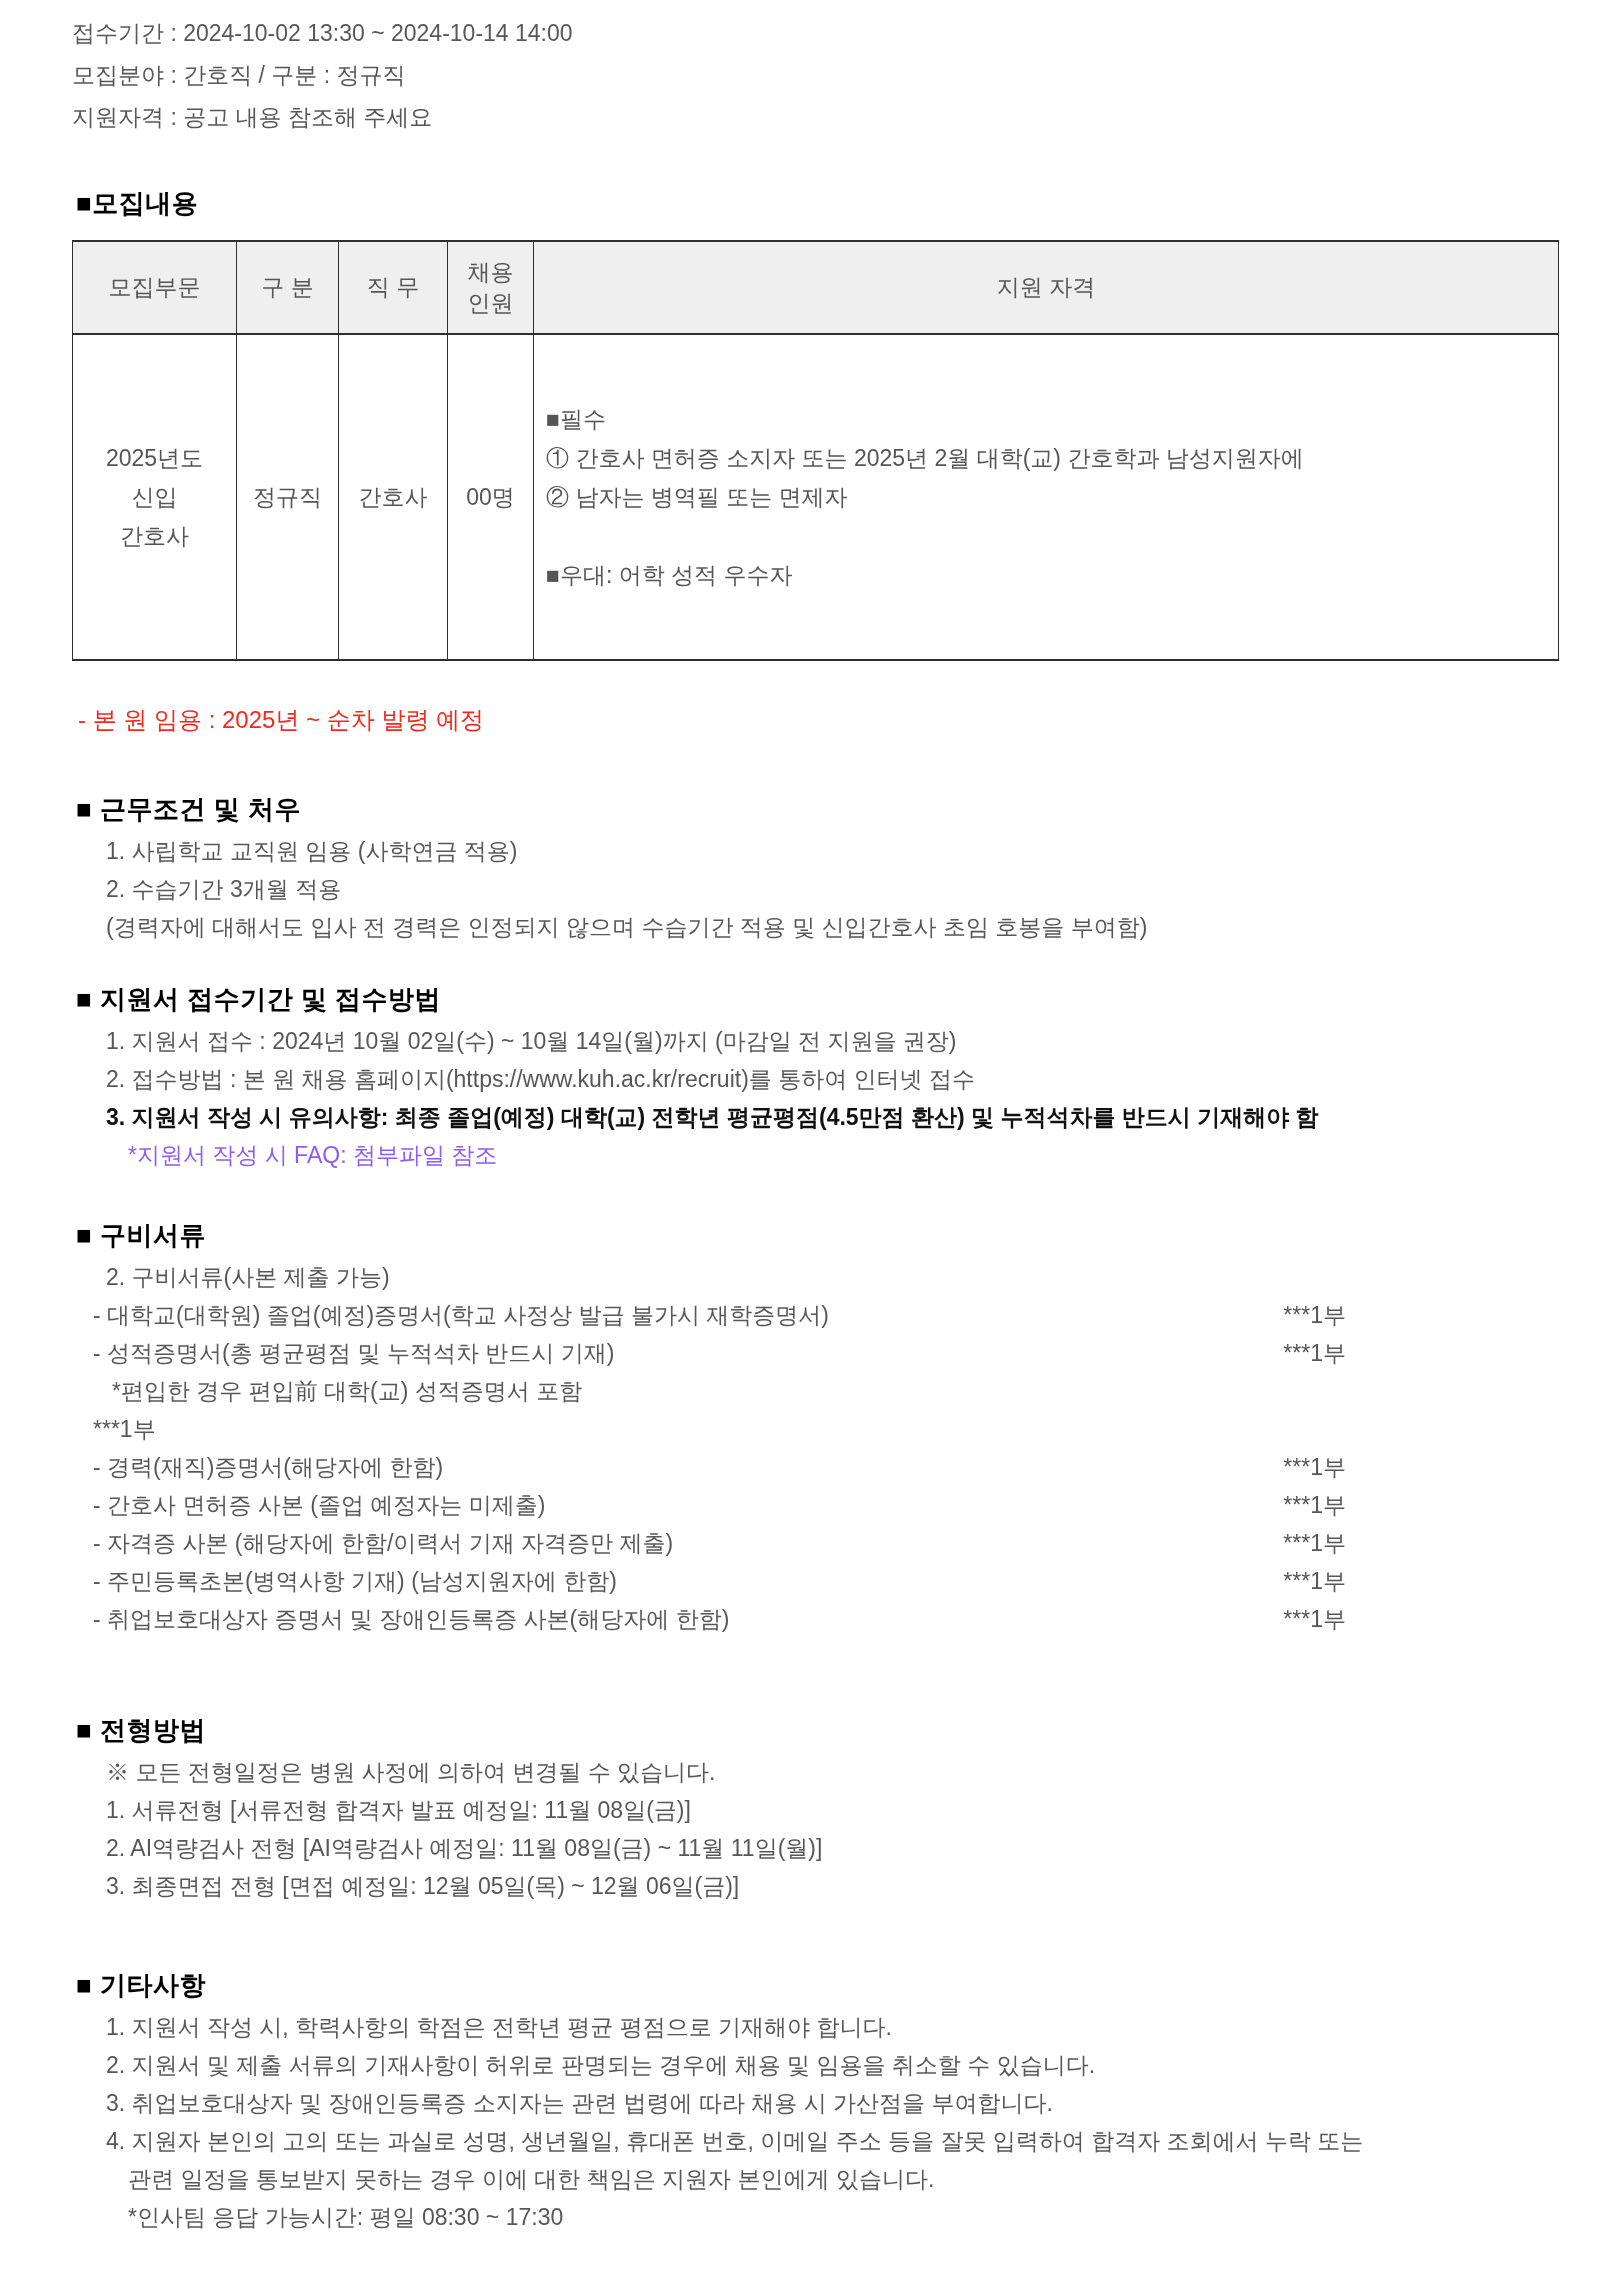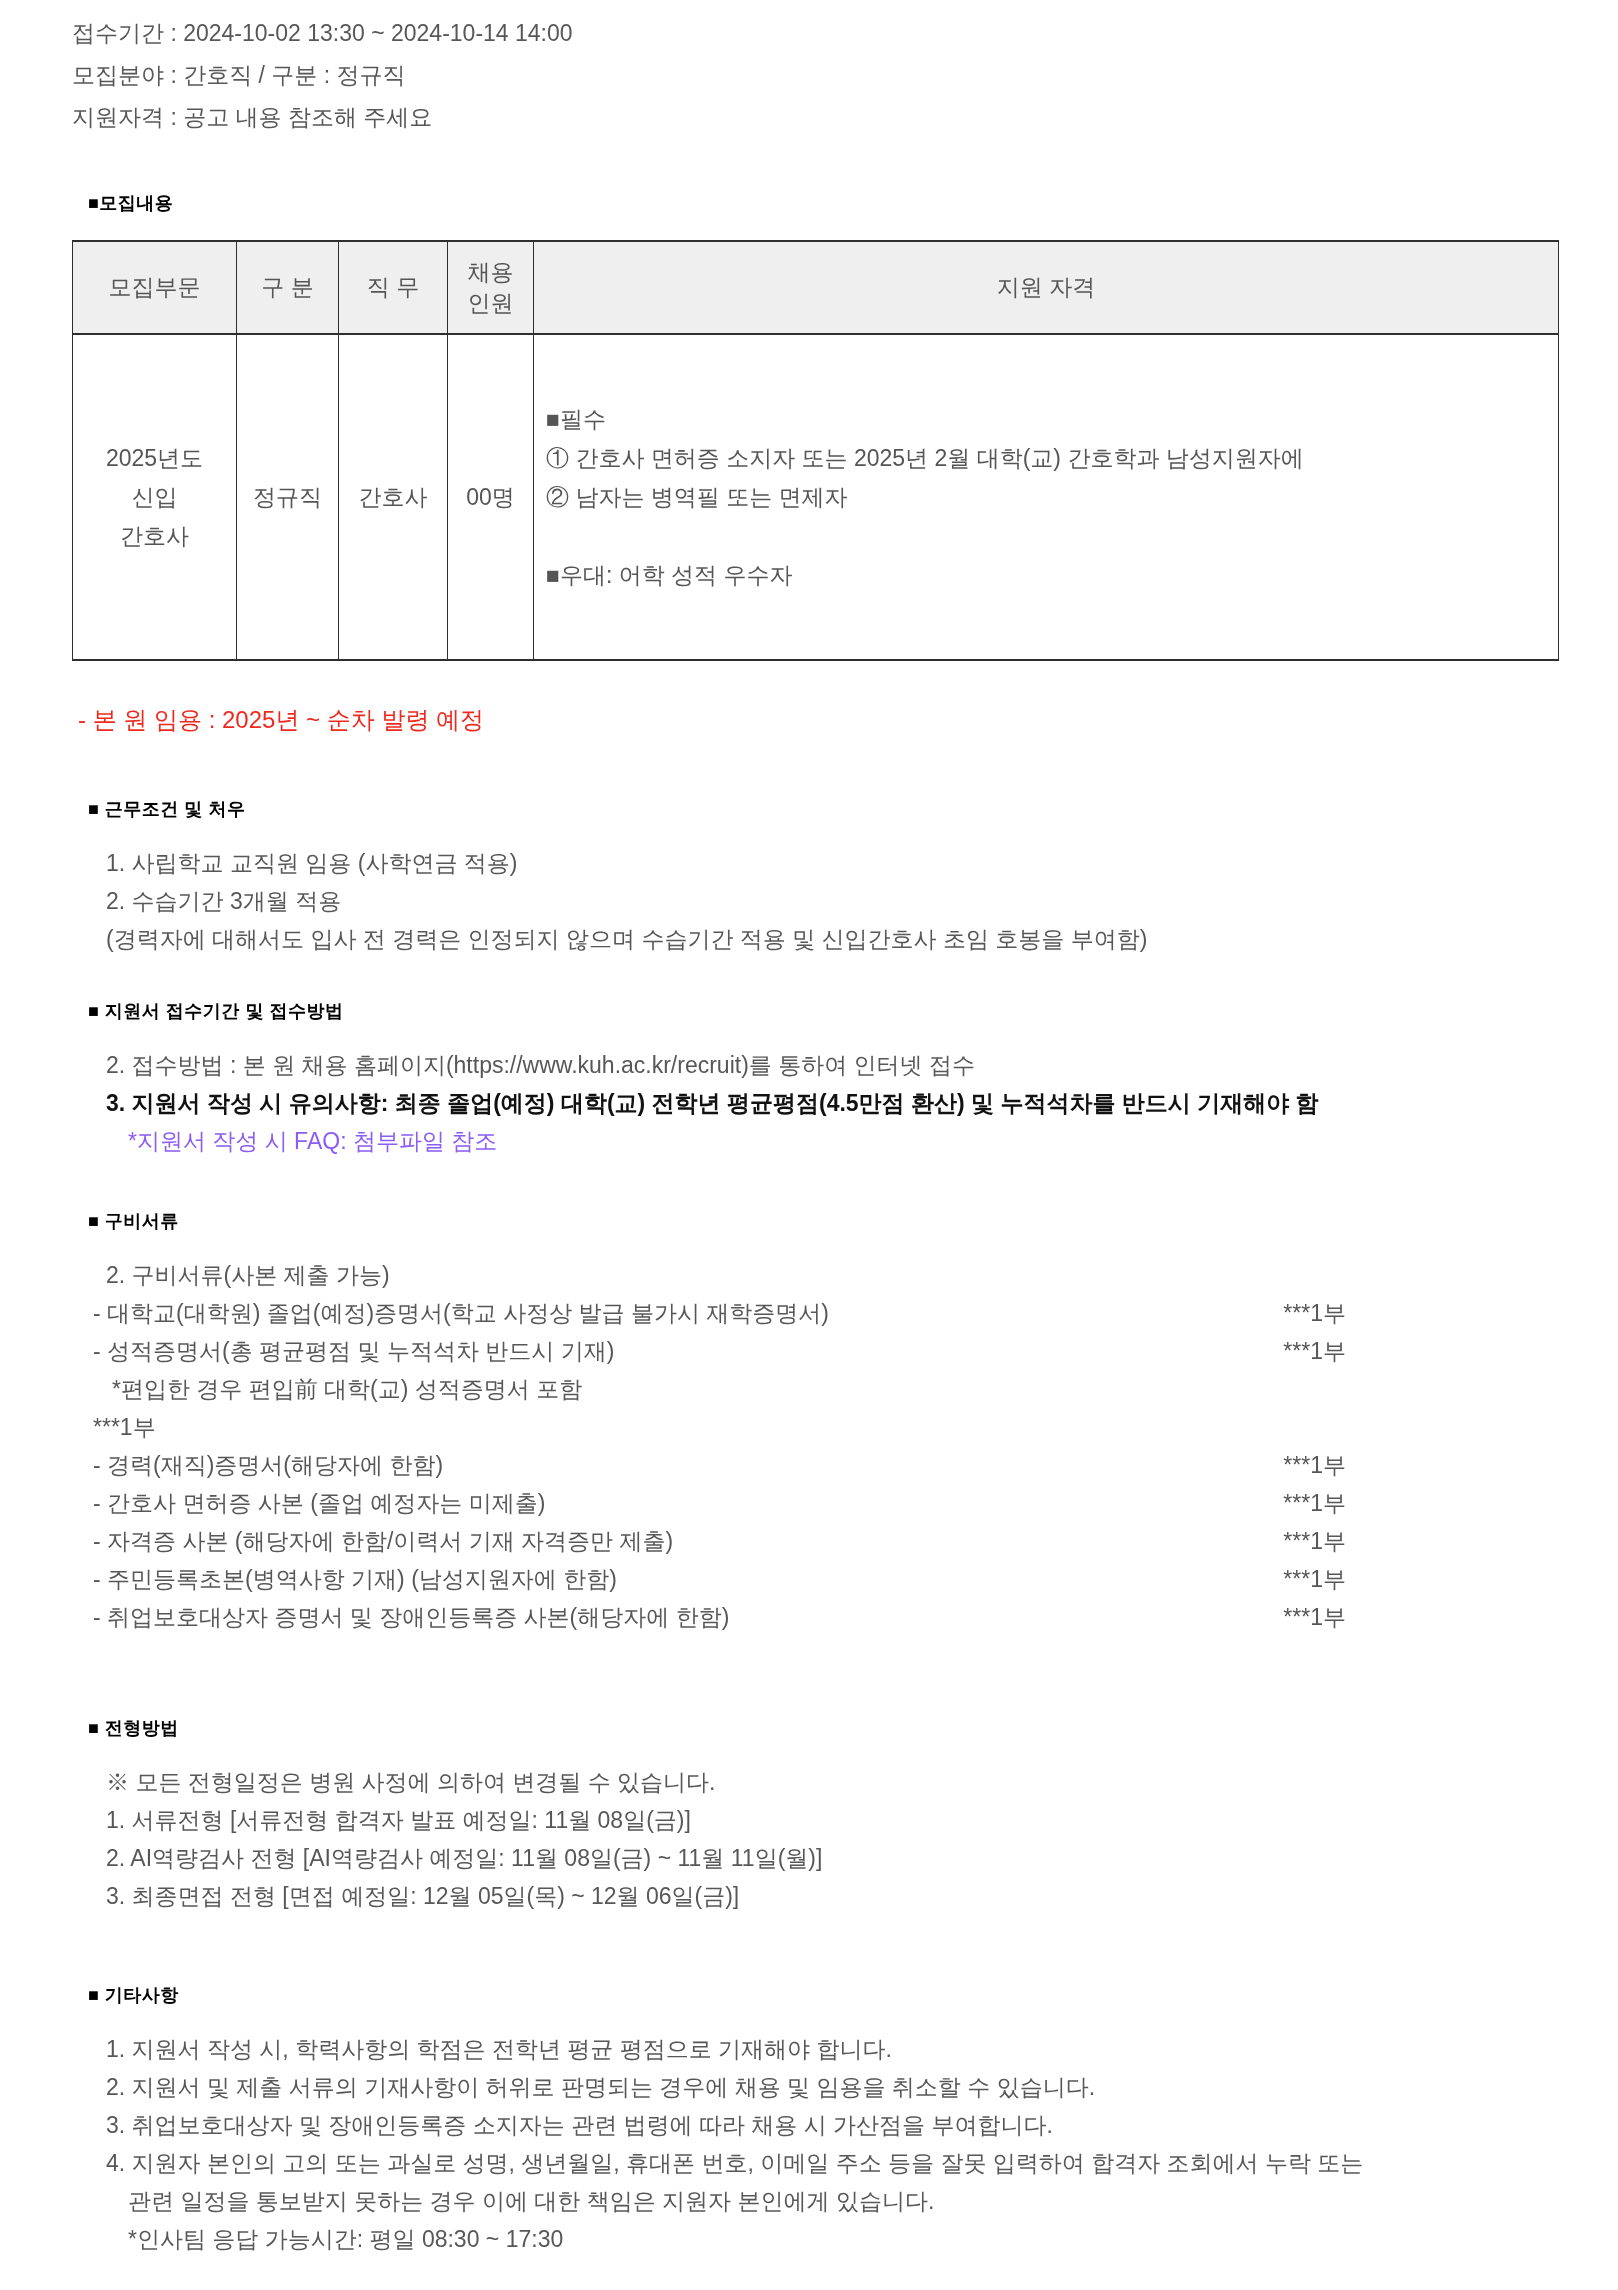--- a/index.html
+++ b/index.html
@@ -3,21 +3,21 @@
 <meta charset="utf-8">
 <style>
   html,body{margin:0;padding:0;}
   body{
     width:1619px;height:2291px;background:#ffffff;
     font-family:"Liberation Sans",sans-serif;
     color:#575757;font-size:23px;overflow:hidden;
   }
   .page{padding:12px 40px 0 72px;box-sizing:border-box;}
   .meta p{margin:0;line-height:42px;font-size:23px;}
-  .sec-title{margin:16px;font-size:18px;font-weight:700;color:#000;line-height:38px;letter-spacing:0.5px;}
+  .sec-title{margin:4px;font-size:26px;font-weight:700;color:#000;line-height:38px;letter-spacing:0.5px;}
   .mt-recruit{margin-top:46px;}
   .mt-work{margin-top:55px;}
   .mt-apply{margin-top:34px;}
   .mt-docs{margin-top:42px;}
   .mt-proc{margin-top:73px;}
   .mt-etc{margin-top:61px;}
 
   table.recruit{
     border-collapse:collapse;table-layout:fixed;width:1486px;margin-top:18px;
     color:#555555;
@@ -101,20 +101,21 @@
 
   <section>
     <h2 class="sec-title mt-work">■ 근무조건 및 처우</h2>
     <p class="line ind">1. 사립학교 교직원 임용 (사학연금 적용)</p>
     <p class="line ind">2. 수습기간 3개월 적용</p>
     <p class="line ind">(경력자에 대해서도 입사 전 경력은 인정되지 않으며 수습기간 적용 및 신입간호사 초임 호봉을 부여함)</p>
   </section>
 
   <section>
     <h2 class="sec-title mt-apply">■ 지원서 접수기간 및 접수방법</h2>
+    <p class="line ind">1. 지원서 접수 : 2024년 10월 02일(수) ~ 10월 14일(월)까지 (마감일 전 지원을 권장)</p>
     <p class="line ind">2. 접수방법 : 본 원 채용 홈페이지(https://www.kuh.ac.kr/recruit)를 통하여 인터넷 접수</p>
     <p class="line ind strong">3. 지원서 작성 시 유의사항: 최종 졸업(예정) 대학(교) 전학년 평균평점(4.5만점 환산) 및 누적석차를 반드시 기재해야 함</p>
     <p class="line faq">*지원서 작성 시 FAQ: 첨부파일 참조</p>
   </section>
 
   <section>
     <h2 class="sec-title mt-docs">■ 구비서류</h2>
     <p class="line ind">2. 구비서류(사본 제출 가능)</p>
 
     <div class="doc-row">

